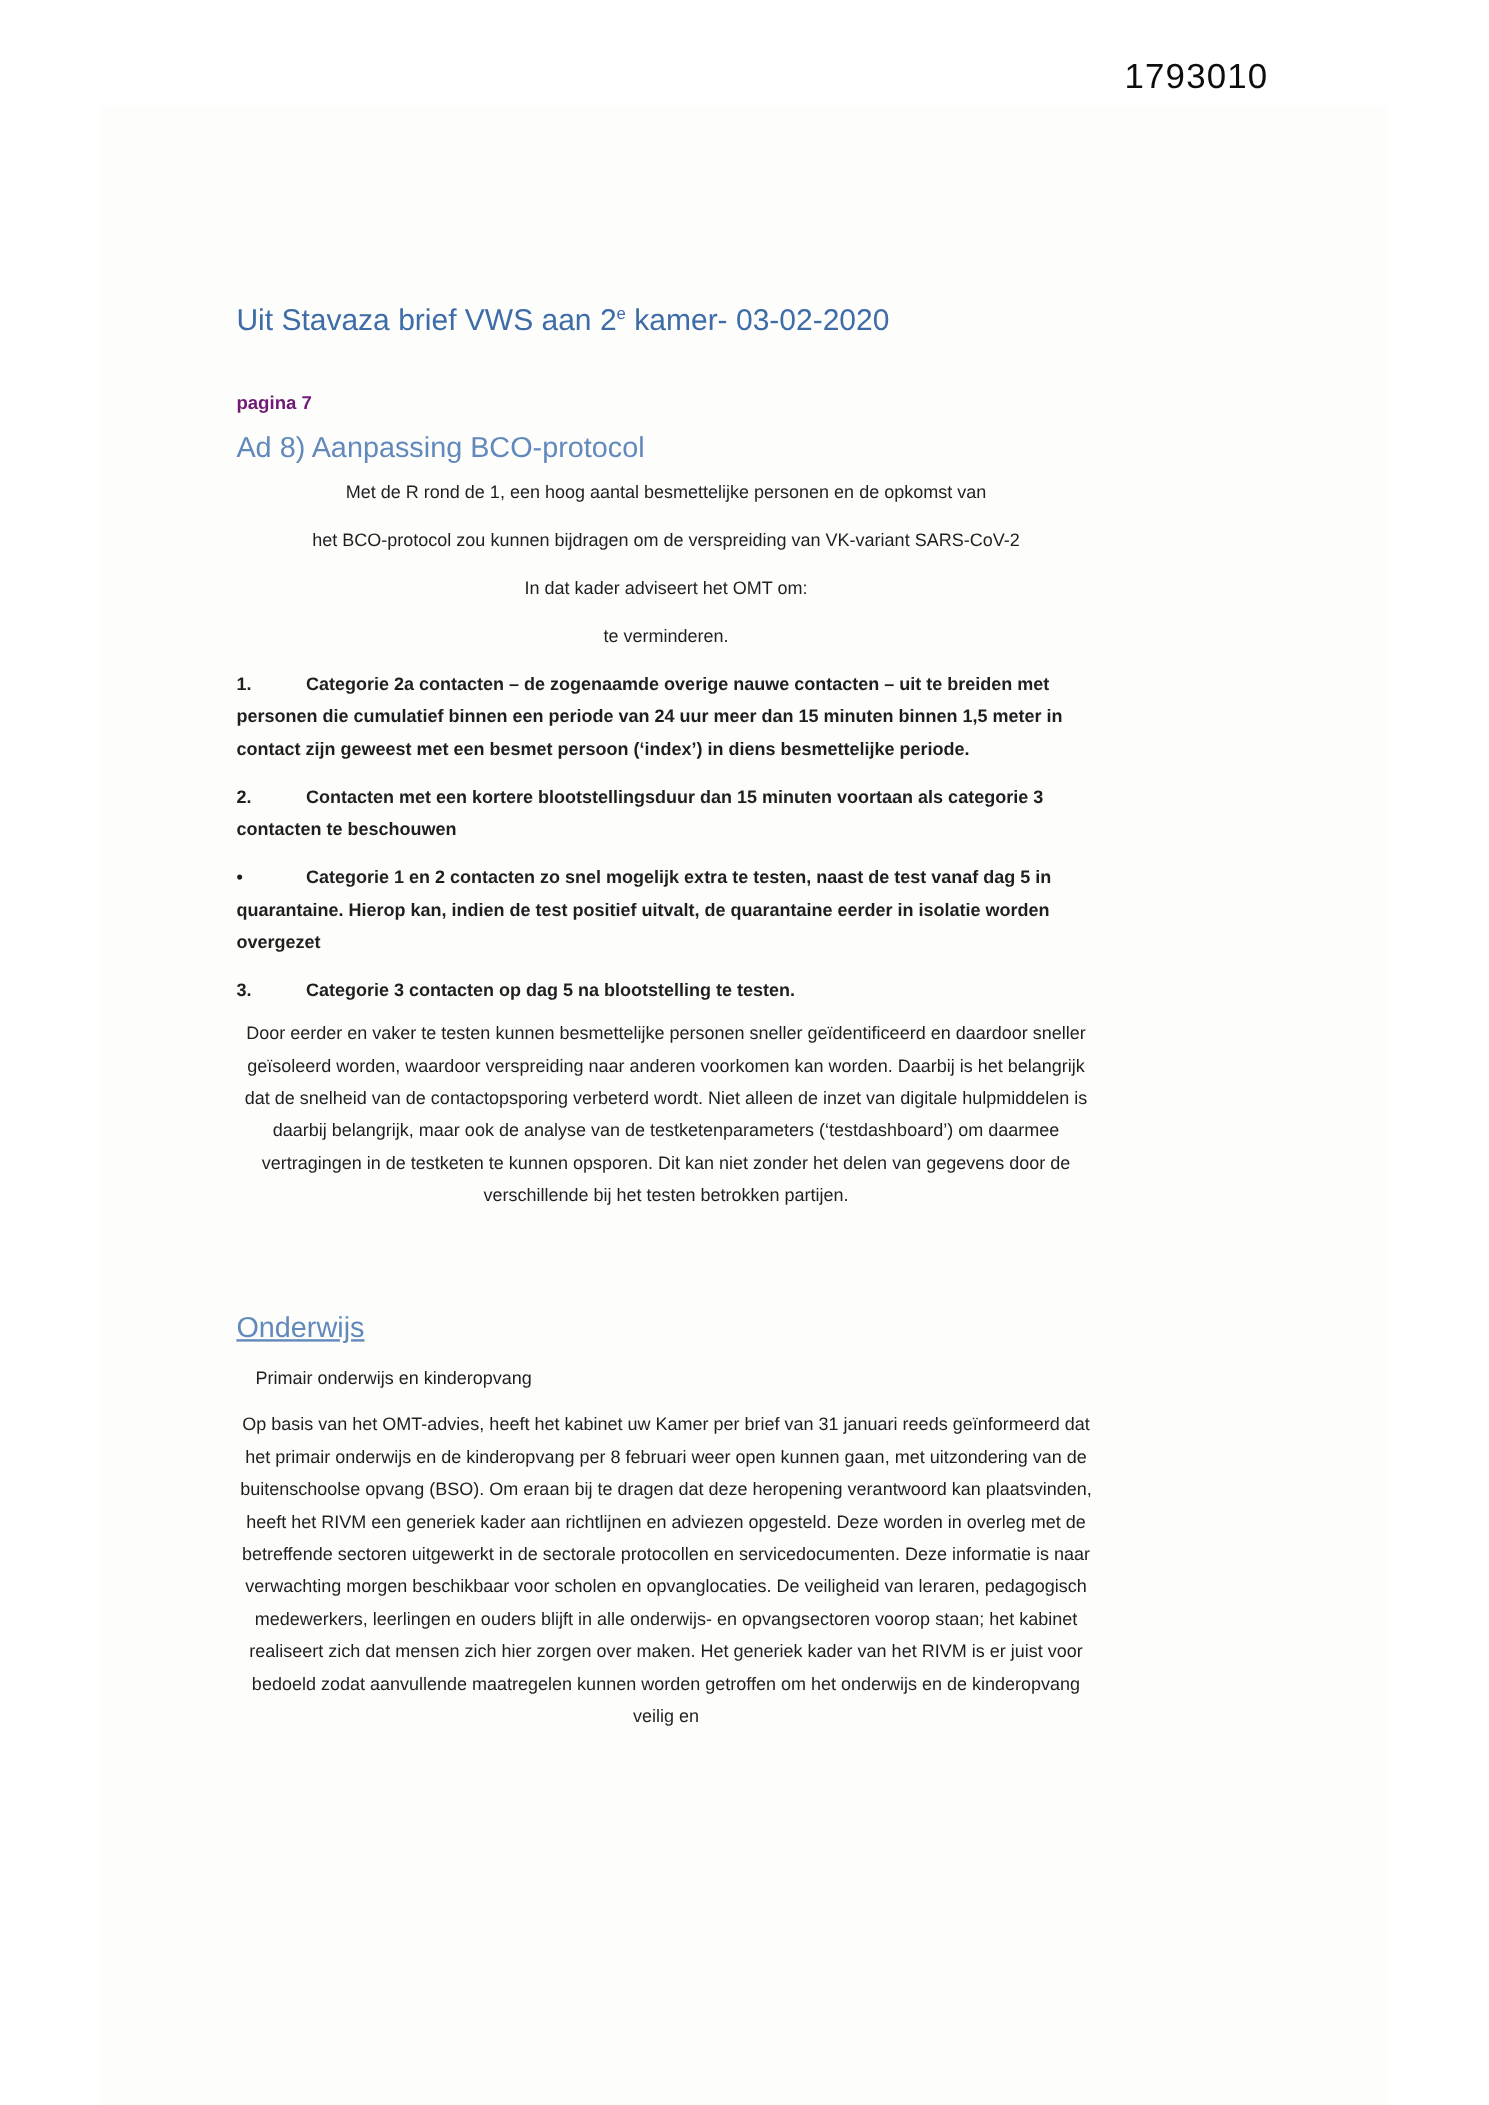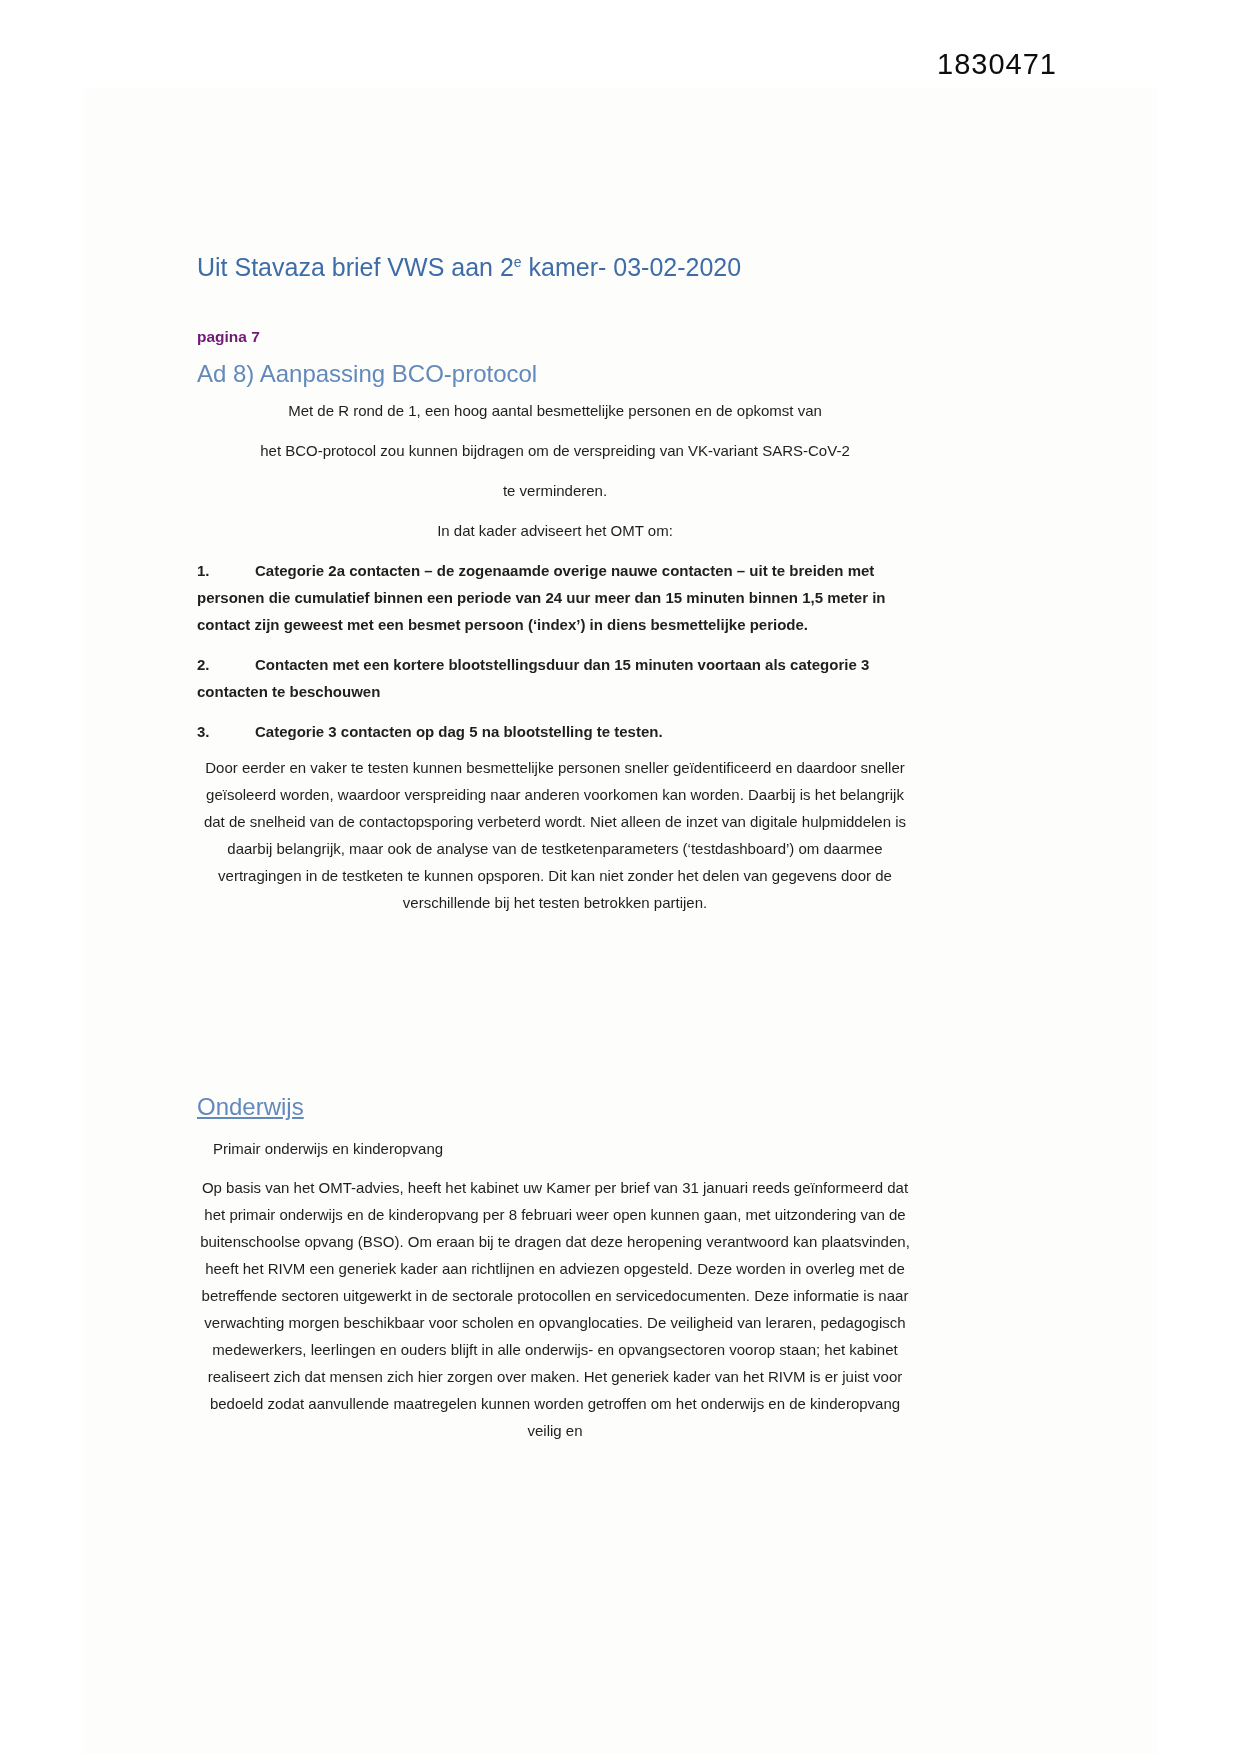--- a/index.html
+++ b/index.html
@@ -90,35 +90,36 @@
       line-height: 27px;
       margin: 0 0 12px 16px;
       font-weight: 400;
     }
   </style>
 </head>
 <body>
 
 <div class="scan-page"></div>
 
-<div class="doc-number">1830471</div>
+<div class="doc-number">1793010</div>
 
 <h1 class="doc-title"><span>Uit Stavaza brief VWS aan 2</span><span class="sup">e</span><span> kamer- 03-02-2020</span></h1>
 
 <div class="section section-bco">
   <p class="page-label">pagina 7</p>
   <h2 class="blue-heading">Ad 8) Aanpassing BCO-protocol</h2>
 
   <p class="body">Met de R rond de 1, een hoog aantal besmettelijke personen en de opkomst van</p>
   <p class="body">het BCO-protocol zou kunnen bijdragen om de verspreiding van VK-variant SARS-CoV-2</p>
+  <p class="body">In dat kader adviseert het OMT om:</p>
   <p class="body">te verminderen.</p>
-  <p class="body">In dat kader adviseert het OMT om:</p>
 
   <div class="list-item"><span class="list-marker">1.</span><span>Categorie 2a contacten – de zogenaamde overige nauwe contacten – uit te breiden met personen die cumulatief binnen een periode van 24 uur meer dan 15 minuten binnen 1,5 meter in contact zijn geweest met een besmet persoon (‘index’) in diens besmettelijke periode.</span></div>
   <div class="list-item"><span class="list-marker">2.</span><span>Contacten met een kortere blootstellingsduur dan 15 minuten voortaan als categorie 3 contacten te beschouwen</span></div>
+  <div class="list-item"><span class="list-marker">•</span><span>Categorie 1 en 2 contacten zo snel mogelijk extra te testen, naast de test vanaf dag 5 in quarantaine. Hierop kan, indien de test positief uitvalt, de quarantaine eerder in isolatie worden overgezet</span></div>
   <div class="list-item last"><span class="list-marker">3.</span><span>Categorie 3 contacten op dag 5 na blootstelling te testen.</span></div>
 
   <p class="body">Door eerder en vaker te testen kunnen besmettelijke personen sneller geïdentificeerd en daardoor sneller geïsoleerd worden, waardoor verspreiding naar anderen voorkomen kan worden. Daarbij is het belangrijk dat de snelheid van de contactopsporing verbeterd wordt. Niet alleen de inzet van digitale hulpmiddelen is daarbij belangrijk, maar ook de analyse van de testketenparameters (‘testdashboard’) om daarmee vertragingen in de testketen te kunnen opsporen. Dit kan niet zonder het delen van gegevens door de verschillende bij het testen betrokken partijen.</p>
 </div>
 
 <div class="section section-onderwijs">
   <h2 class="blue-heading">Onderwijs</h2>
   <p class="subheading">Primair onderwijs en kinderopvang</p>
   <p class="body">Op basis van het OMT-advies, heeft het kabinet uw Kamer per brief van 31 januari reeds geïnformeerd dat het primair onderwijs en de kinderopvang per 8 februari weer open kunnen gaan, met uitzondering van de buitenschoolse opvang (BSO). Om eraan bij te dragen dat deze heropening verantwoord kan plaatsvinden, heeft het RIVM een generiek kader aan richtlijnen en adviezen opgesteld. Deze worden in overleg met de betreffende sectoren uitgewerkt in de sectorale protocollen en servicedocumenten. Deze informatie is naar verwachting morgen beschikbaar voor scholen en opvanglocaties. De veiligheid van leraren, pedagogisch medewerkers, leerlingen en ouders blijft in alle onderwijs- en opvangsectoren voorop staan; het kabinet realiseert zich dat mensen zich hier zorgen over maken. Het generiek kader van het RIVM is er juist voor bedoeld zodat aanvullende maatregelen kunnen worden getroffen om het onderwijs en de kinderopvang veilig en</p>
 </div>

